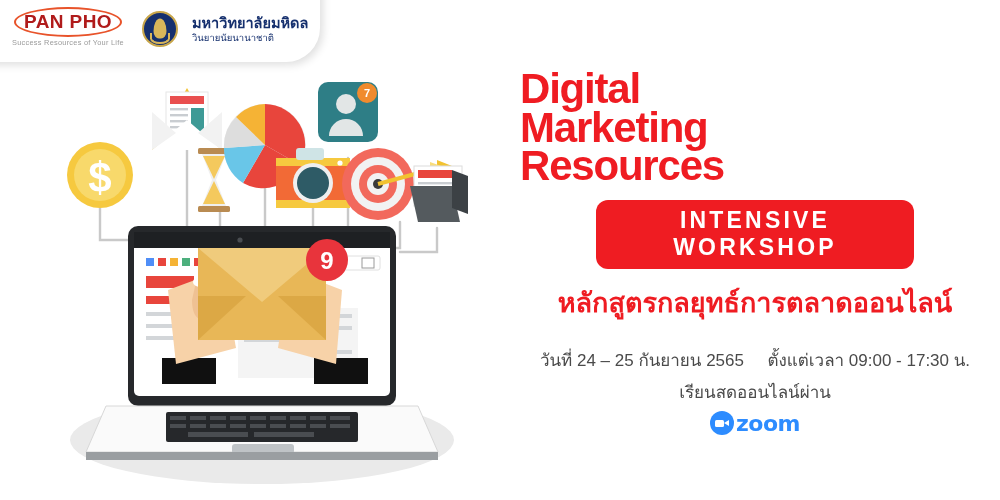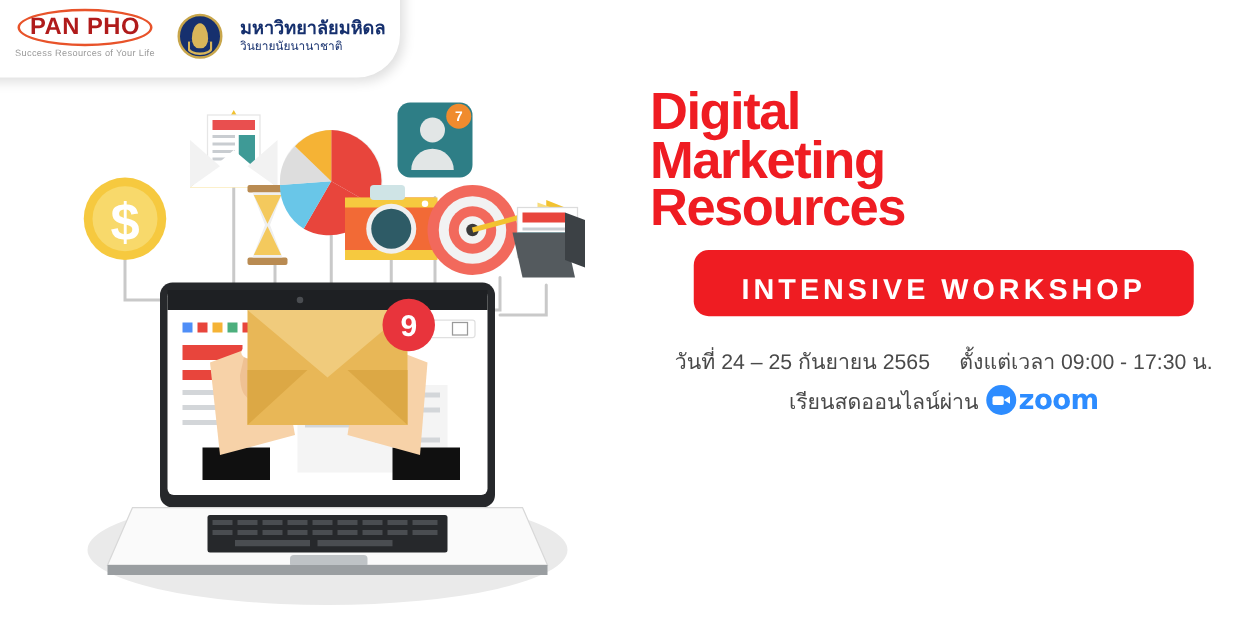--- a/index.html
+++ b/index.html
@@ -84,29 +84,29 @@
     color: #EF1C22;
     font-weight: bold;
     font-size: 42px;
     line-height: 0.92;
     letter-spacing: -1.2px;
     font-family: "Liberation Sans", sans-serif;
   }
   .headline div { white-space: nowrap; }
   .pill {
     margin: 14px auto 0 auto;
-    width: 400px;
+    width: 318px;
     background: #EF1C22;
     border-radius: 12px;
     color: #ffffff;
     text-align: center;
     font-size: 23px;
     font-weight: bold;
     letter-spacing: 3.2px;
-    padding: 18px 0 8px 0;
+    padding: 7px 0 8px 0;
   }
   .thai-sub {
     margin-top: 12px;
     text-align: center;
     color: #EF1C22;
     font-size: 27px;
     font-weight: bold;
     font-family: "DejaVu Sans", sans-serif;
   }
   .date-line {
@@ -117,21 +117,21 @@
     font-family: Liberation Sans, sans-serif;
     white-space: nowrap;
   }
   .date-line .gap { display: inline-block; width: 14px; }
   .zoom-line {
     margin-top: 5px;
     text-align: center;
     color: #4a4a4a;
     font-size: 17px;
     font-family: "DejaVu Sans", sans-serif;
-    display: flex; align-items: center; justify-content: center; gap: 6px;
+    display: flex; align-items: center; justify-content: center; gap: 6px; flex-direction: column;
   }
   .zoom-mark { display: inline-flex; align-items: center; gap: 2px; }
   .zoom-badge {
     width: 24px; height: 24px; border-radius: 50%;
     background: #2D8CFF; position: relative; display: inline-block;
   }
   .zoom-badge:before {
     content: ""; position: absolute; left: 5px; top: 8.5px;
     width: 9px; height: 7px; background: #fff; border-radius: 1.5px;
   }
@@ -361,20 +361,21 @@
   <div id="right-col">
 
     <div class="headline">
       <div>Digital</div>
       <div>Marketing</div>
       <div>Resources</div>
     </div>
 
     <div class="pill">INTENSIVE WORKSHOP</div>
 
+    <div class="thai-sub">หลักสูตรกลยุทธ์การตลาดออนไลน์</div>
 
     <div class="date-line">
       <span>วันที่ 24 – 25 กันยายน 2565</span>
       <span class="gap"></span>
       <span>ตั้งแต่เวลา 09:00 - 17:30 น.</span>
     </div>
 
     <div class="zoom-line">
       <span>เรียนสดออนไลน์ผ่าน</span>
       <span class="zoom-mark">

